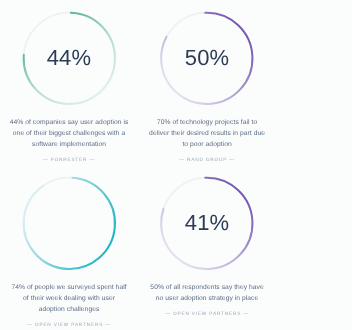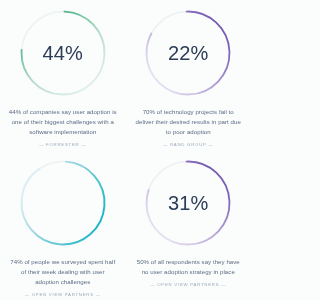--- a/index.html
+++ b/index.html
@@ -100,21 +100,21 @@
         <defs>
           <linearGradient id="g2" x1="0.2" y1="0.1" x2="0.85" y2="0.95">
             <stop offset="0%" stop-color="#e6e0f2"></stop>
             <stop offset="40%" stop-color="#b9a9d9"></stop>
             <stop offset="100%" stop-color="#6d4fae"></stop>
           </linearGradient>
         </defs>
         <circle cx="46" cy="46" r="41.5" fill="none" stroke="#eef1f3" stroke-width="1.6"></circle>
         <circle cx="46" cy="46" r="41.5" fill="none" stroke="url(#g2)" stroke-width="1.8" stroke-linecap="round" stroke-dasharray="217 264" transform="rotate(-92 46 46)"></circle>
       </svg>
-      <span class="ring-value">22%</span>
+      <span class="ring-value">50%</span>
     </div>
     <div class="caption">70% of technology projects fail to deliver their desired results in part due to poor adoption</div>
     <div class="source">— RAND GROUP —</div>
   </div>
 
   <div class="stat-card">
     <div class="ring-wrap">
       <svg viewBox="0 0 92 92">
         <defs>
           <linearGradient id="g3" x1="0.55" y1="0.02" x2="0.15" y2="0.95">
@@ -137,19 +137,19 @@
         <defs>
           <linearGradient id="g4" x1="0.2" y1="0.1" x2="0.9" y2="0.9">
             <stop offset="0%" stop-color="#e6e0f2"></stop>
             <stop offset="42%" stop-color="#bcaddb"></stop>
             <stop offset="100%" stop-color="#6d4fae"></stop>
           </linearGradient>
         </defs>
         <circle cx="46" cy="46" r="41.5" fill="none" stroke="#eef1f3" stroke-width="1.6"></circle>
         <circle cx="46" cy="46" r="41.5" fill="none" stroke="url(#g4)" stroke-width="1.8" stroke-linecap="round" stroke-dasharray="210 264" transform="rotate(-92 46 46)"></circle>
       </svg>
-      <span class="ring-value">31%</span>
+      <span class="ring-value">41%</span>
     </div>
     <div class="caption">50% of all respondents say they have no user adoption strategy in place</div>
     <div class="source">— OPEN VIEW PARTNERS —</div>
   </div>
 
 </div>
 
 </body></html>

